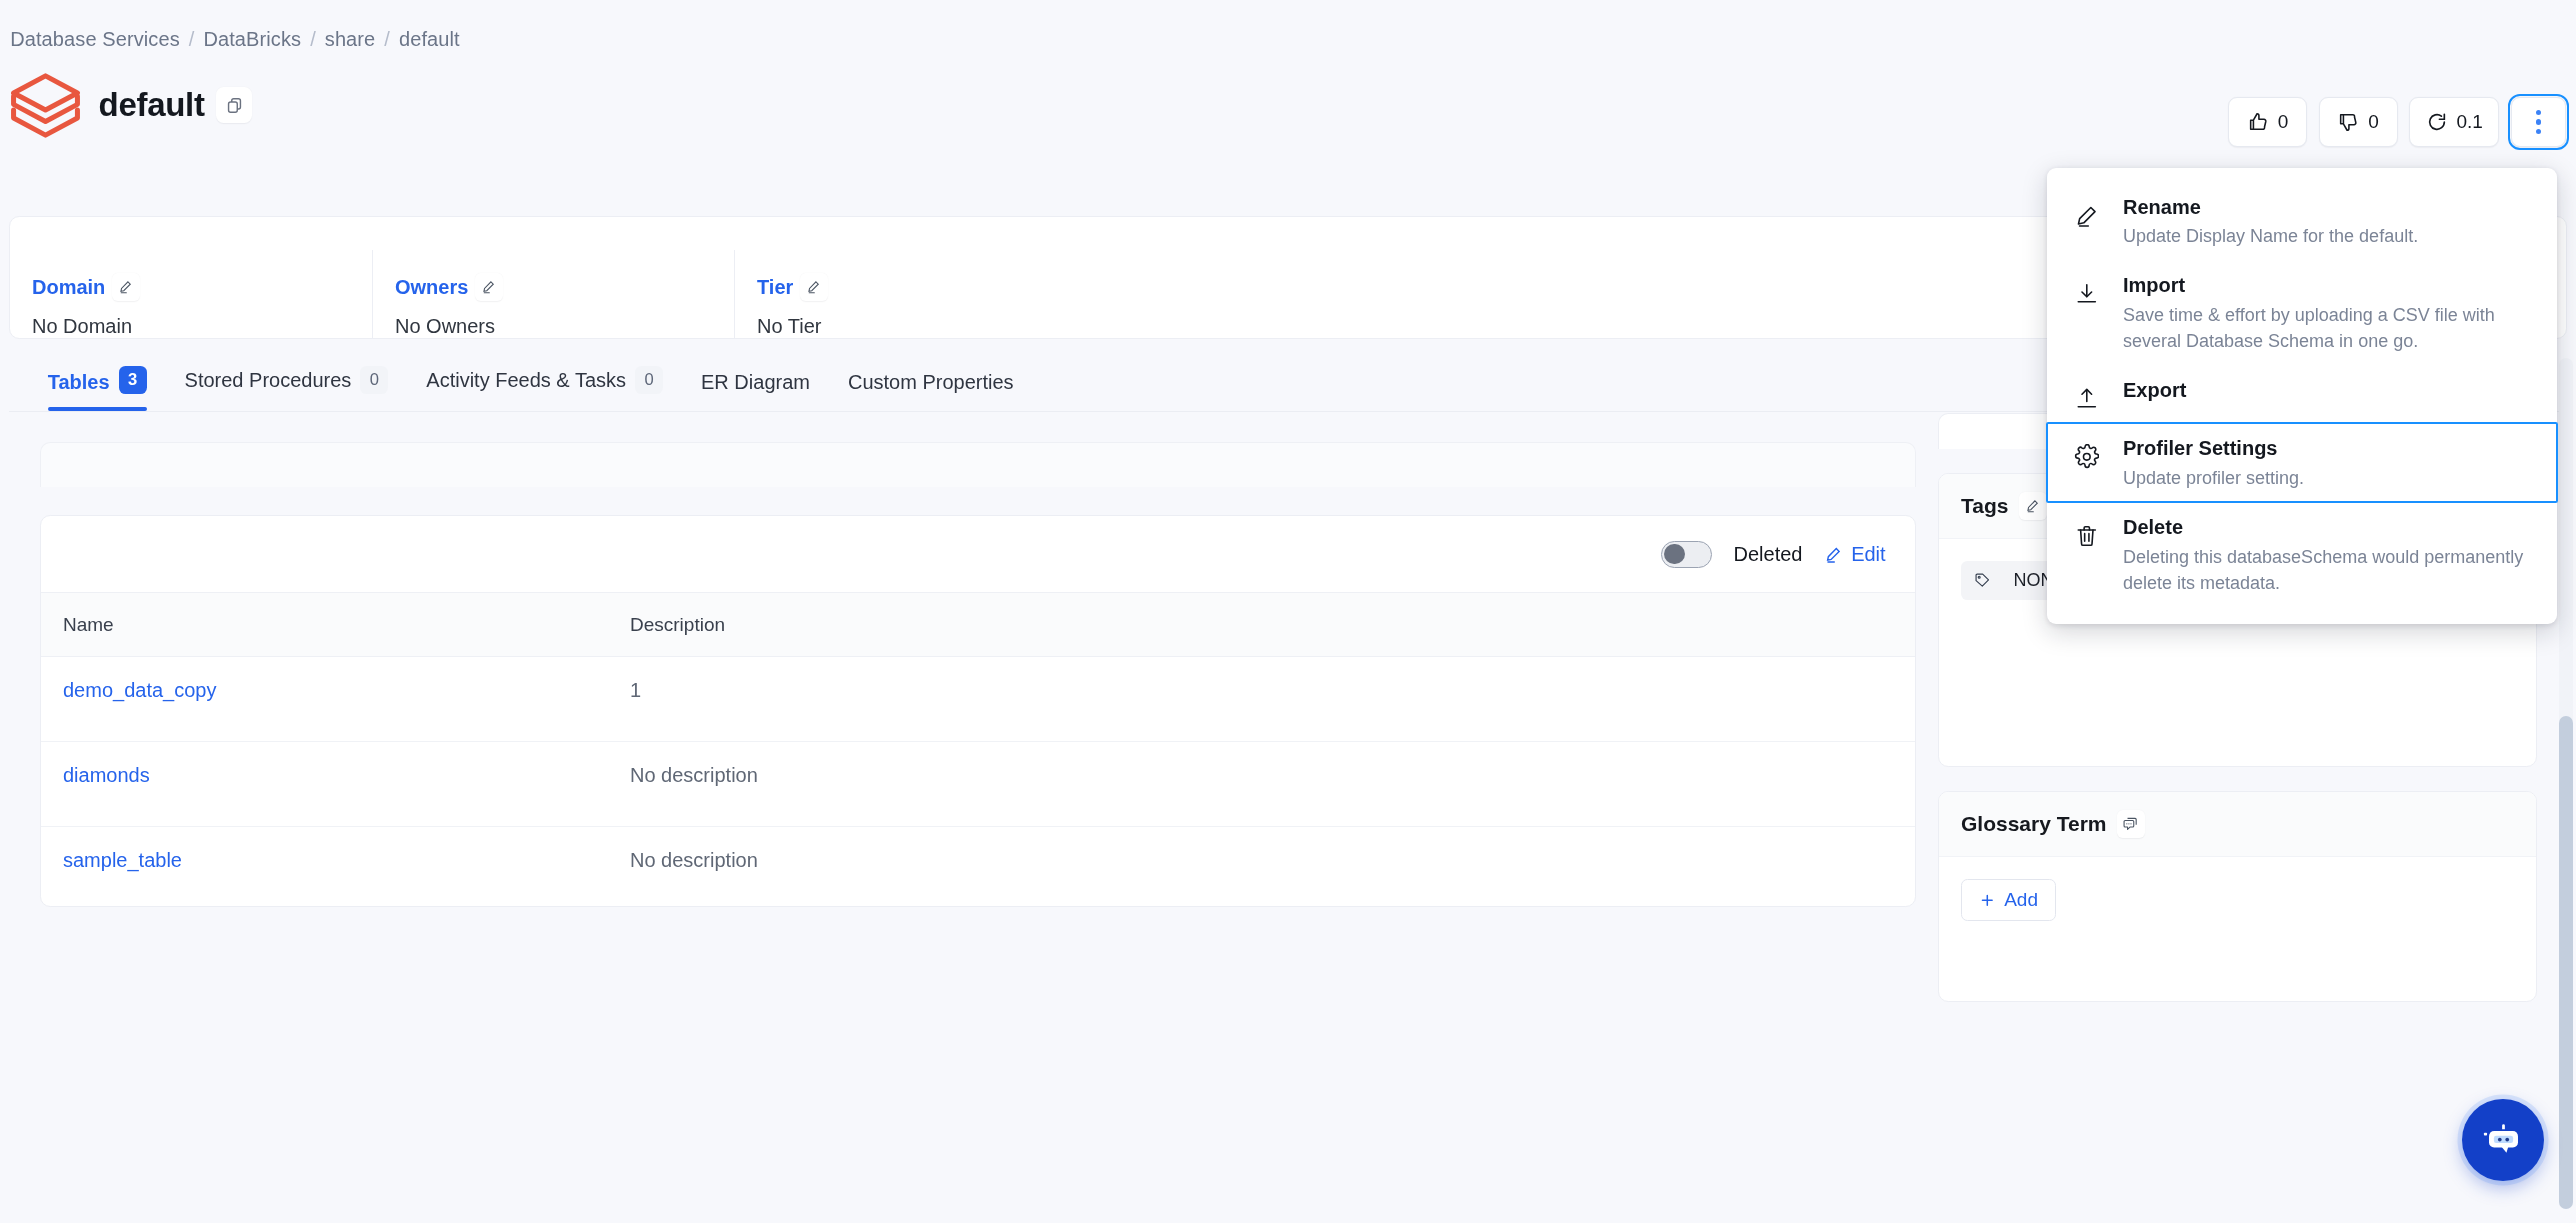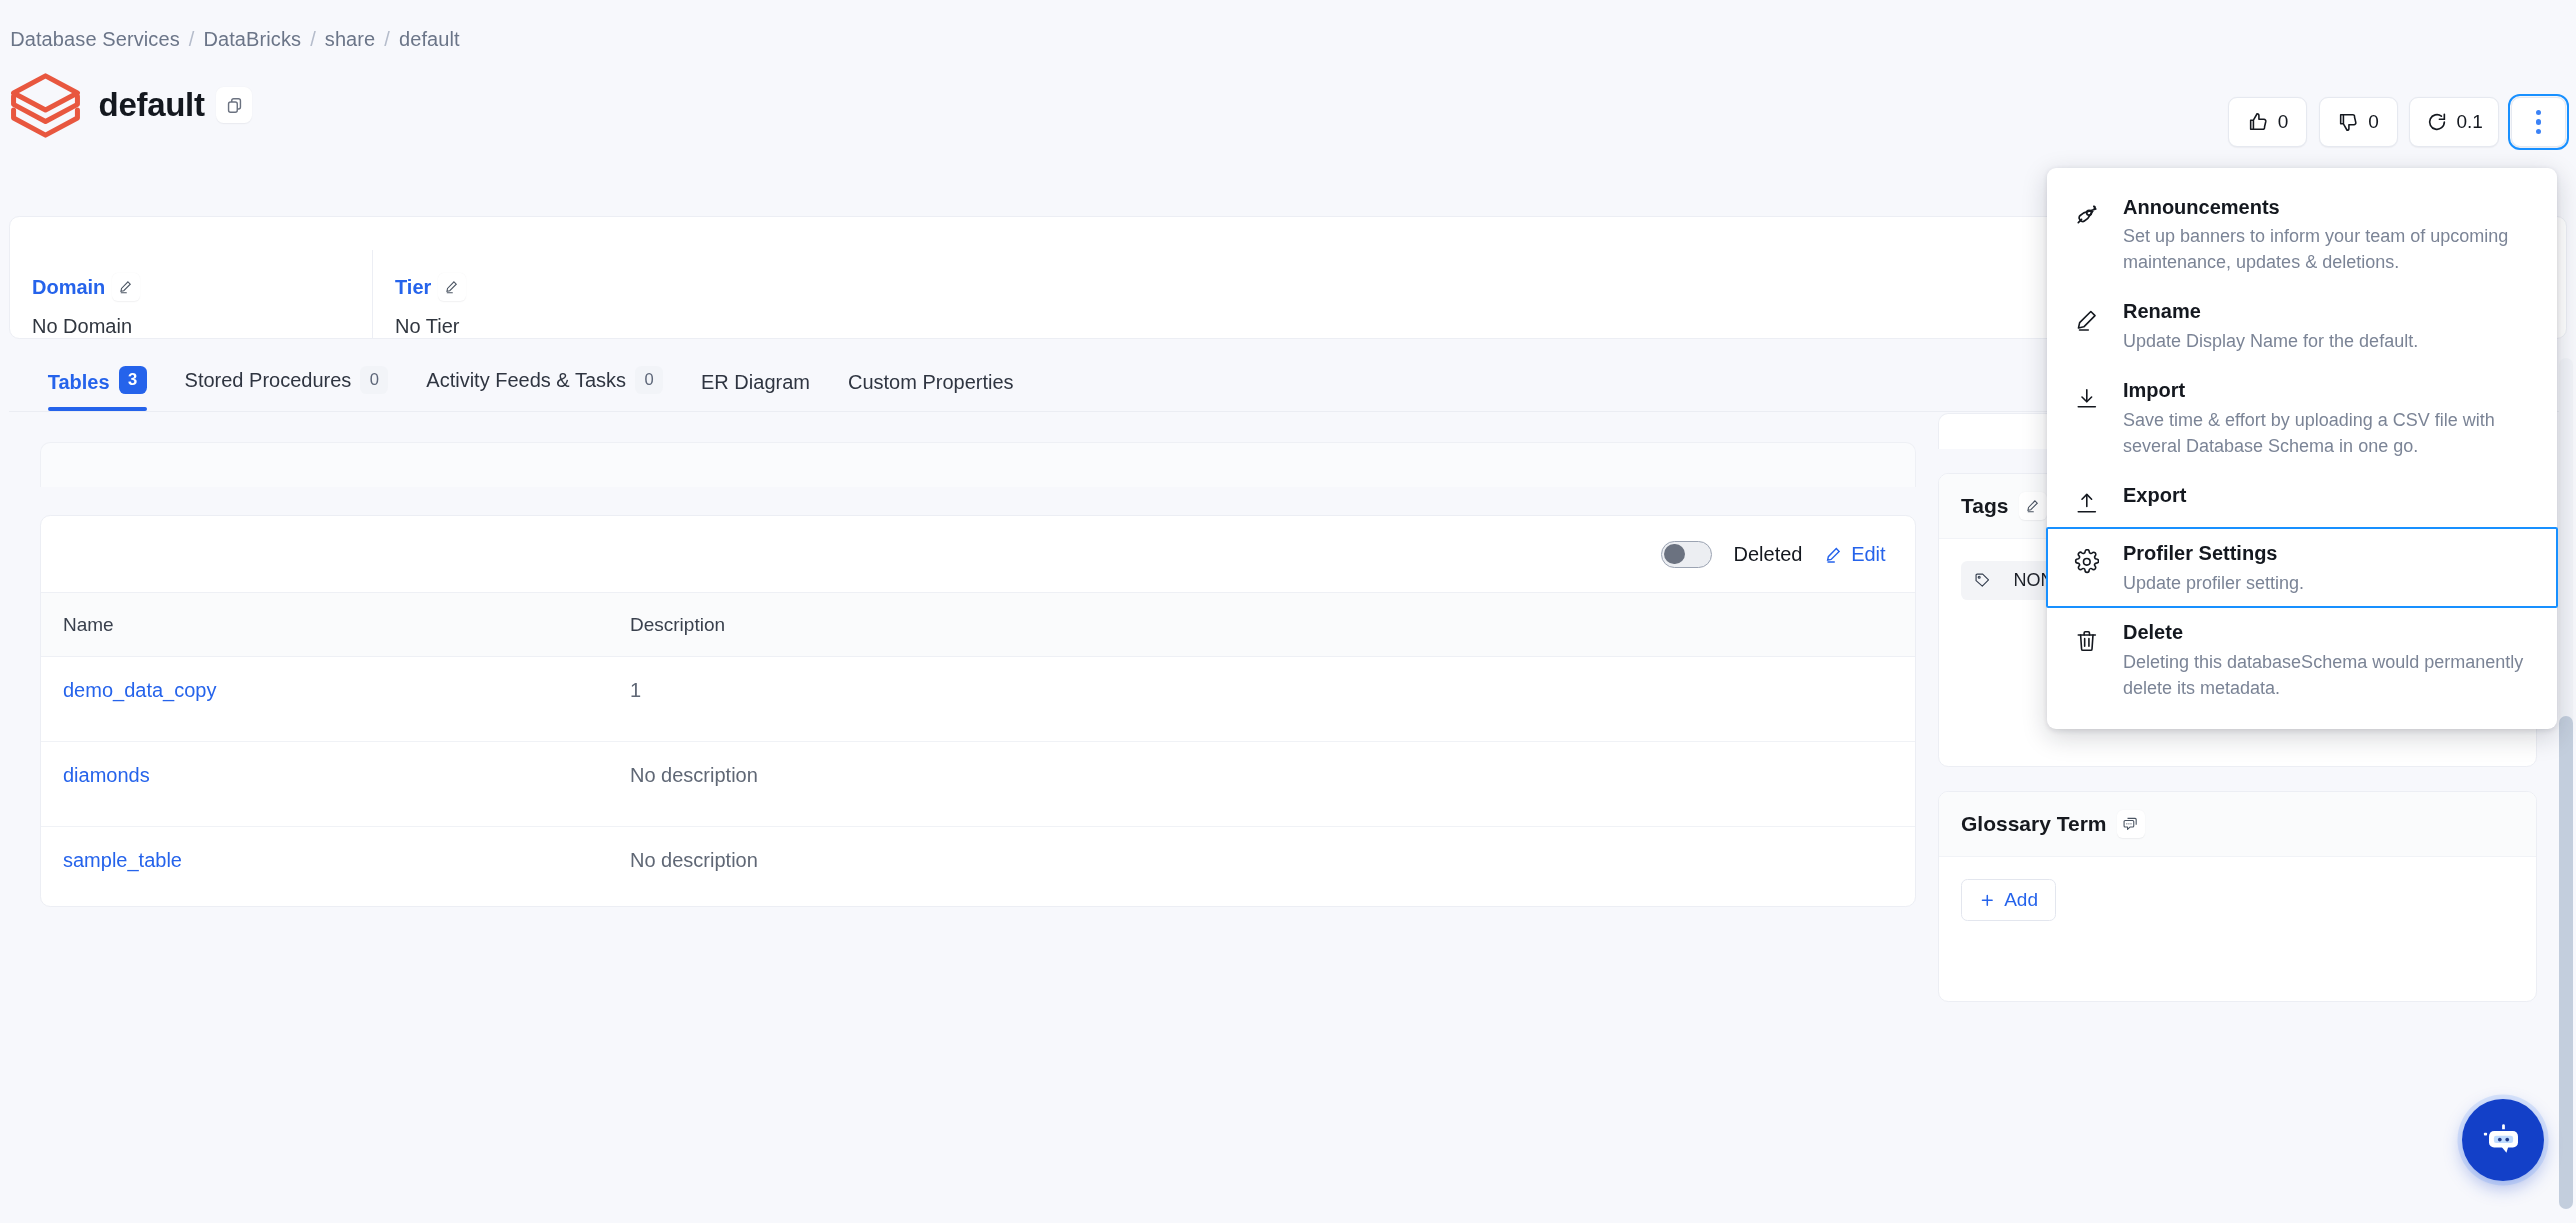--- a/index.html
+++ b/index.html
@@ -289,20 +289,32 @@
       <div class="info-label-row">
         <span class="info-label">Domain</span>
         <span class="mini-edit">
           <svg width="15.4" height="15.4" viewBox="0 0 24 24" fill="none" stroke="#4b5563" stroke-width="1.7" stroke-linecap="round">
             <path d="M15.5 4.5l3.6 3.6L9 18.2l-4.4.9.9-4.4z"></path>
               <path d="M5 21.5h8"></path>
           </svg>
         </span>
       </div>
       <div class="info-value">No Domain</div>
+    </div>
+    <div class="info-col c2">
+      <div class="info-label-row">
+        <span class="info-label">Owners</span>
+        <span class="mini-edit">
+          <svg width="15.4" height="15.4" viewBox="0 0 24 24" fill="none" stroke="#4b5563" stroke-width="1.7" stroke-linecap="round">
+            <path d="M15.5 4.5l3.6 3.6L9 18.2l-4.4.9.9-4.4z"></path>
+              <path d="M5 21.5h8"></path>
+          </svg>
+        </span>
+      </div>
+      <div class="info-value">No Owners</div>
     </div>
     <div class="info-col c3">
       <div class="info-label-row">
         <span class="info-label">Tier</span>
         <span class="mini-edit">
           <svg width="15.4" height="15.4" viewBox="0 0 24 24" fill="none" stroke="#4b5563" stroke-width="1.7" stroke-linecap="round">
             <path d="M15.5 4.5l3.6 3.6L9 18.2l-4.4.9.9-4.4z"></path>
               <path d="M5 21.5h8"></path>
           </svg>
         </span>
@@ -435,33 +447,20 @@
       </div>
     </aside>
   </div>
 
   <div class="scrollbar">
     <div class="thumb"></div>
   </div>
 
   <div class="menu">
 
-    <div class="menu-item">
-      <span class="mi-icon">
-        <svg width="27" height="27" viewBox="0 0 24 24" fill="none" stroke="#14181f" stroke-width="1.5" stroke-linejoin="round" stroke-linecap="round">
-          <path d="M19.5 4.2 9.4 9.1 6.6 11.9a2.4 2.4 0 0 0 0 3.4l.9.9a2.4 2.4 0 0 0 3.4 0l2.8-2.8 5-10.1a.9.9 0 0 0-1.2-1.1z" transform="rotate(8 12 10)"></path>
-          <path d="M7.6 14.6 4.7 17.5"></path>
-          <circle cx="14.3" cy="8.6" r="2.1"></circle>
-        </svg>
-      </span>
-      <span class="mi-text">
-        <span class="mi-title">Announcements</span>
-        <span class="mi-desc" style="display:block">Set up banners to inform your team of upcoming maintenance, updates &amp; deletions.</span>
-      </span>
-    </div>
 
     <div class="menu-item">
       <span class="mi-icon">
         <svg width="25.6" height="25.6" viewBox="0 0 24 24" fill="none" stroke="#14181f" stroke-width="1.5" stroke-linecap="round" stroke-linejoin="round">
           <path d="M15.8 4.2l3.9 3.9L9.2 18.6l-5 1.1 1.1-5z"></path>
             <path d="M5.2 21.6h8.2"></path>
         </svg>
       </span>
       <span class="mi-text">
         <span class="mi-title">Rename</span>

